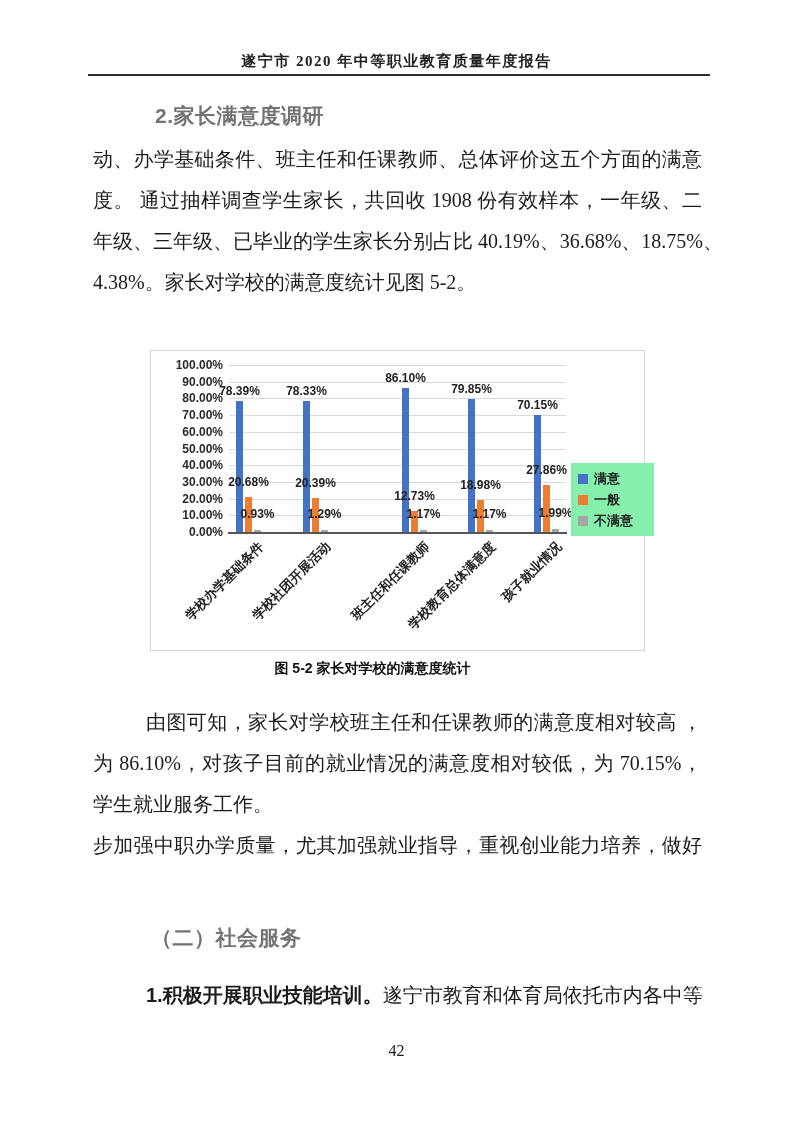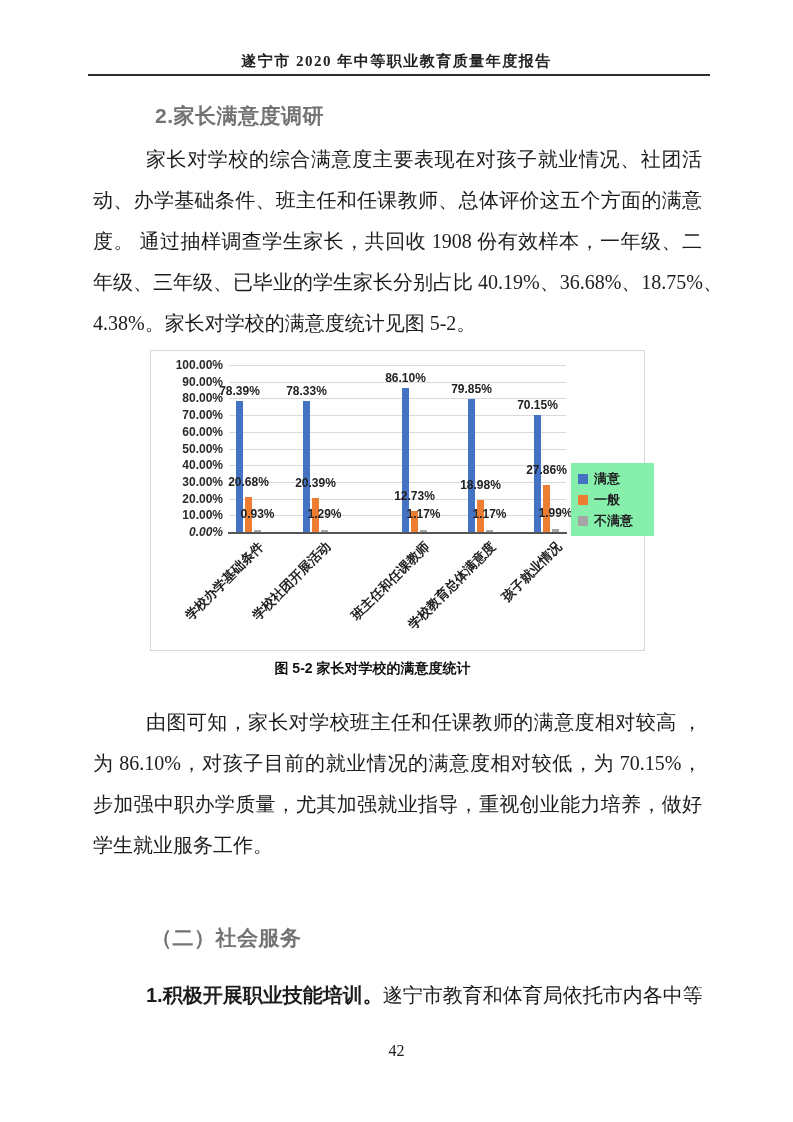--- a/index.html
+++ b/index.html
@@ -85,21 +85,20 @@
 <body>
 
 <div class="page">
 
   <div class="doc-title">遂宁市 2020 年中等职业教育质量年度报告</div>
   <div class="doc-rule"></div>
 
   <div class="h-num h1">2.家长满意度调研</div>
 
   <div class="para p1">
-    <div class="bline indent">家长对学校的综合满意度主要表现在对孩子就业情况、社团活</div>
     <div class="bline">动、办学基础条件、班主任和任课教师、总体评价这五个方面的满意</div>
     <div class="bline">度。 通过抽样调查学生家长，共回收 1908 份有效样本，一年级、二</div>
     <div class="bline">年级、三年级、已毕业的学生家长分别占比 40.19%、36.68%、18.75%、</div>
     <div class="bline last">4.38%。家长对学校的满意度统计见图 5-2。</div>
   </div>
 
   <div class="chart">
     <div id="plot-area">
         <div class="gridline" style="left: 78px; top: 14px; width: 337px;"></div>
         <div class="ytick" style="left: 0px; top: 8px;">100.00%</div>
@@ -114,21 +113,21 @@
         <div class="gridline" style="left: 78px; top: 97.5px; width: 337px;"></div>
         <div class="ytick" style="left: 0px; top: 91.5px;">50.00%</div>
         <div class="gridline" style="left: 78px; top: 114.2px; width: 337px;"></div>
         <div class="ytick" style="left: 0px; top: 108.2px;">40.00%</div>
         <div class="gridline" style="left: 78px; top: 130.9px; width: 337px;"></div>
         <div class="ytick" style="left: 0px; top: 124.9px;">30.00%</div>
         <div class="gridline" style="left: 78px; top: 147.6px; width: 337px;"></div>
         <div class="ytick" style="left: 0px; top: 141.6px;">20.00%</div>
         <div class="gridline" style="left: 78px; top: 164.3px; width: 337px;"></div>
         <div class="ytick" style="left: 0px; top: 158.3px;">10.00%</div>
-        <div class="ytick" style="left: 0px; top: 175px; font-style: italic;">0.00%</div>
+        <div class="ytick" style="left: 0px; top: 175px;">0.00%</div>
         <div class="axisline" style="left: 77px; top: 181px; width: 339px;"></div>
         <div class="bar" style="left: 85px; top: 50px; width: 7px; height: 131px; background: rgb(68, 114, 196);"></div>
         <div class="dlabel" style="left: 88.5px; top: 33px;">78.39%</div>
         <div class="bar" style="left: 152px; top: 50px; width: 7px; height: 131px; background: rgb(68, 114, 196);"></div>
         <div class="dlabel" style="left: 155.5px; top: 33px;">78.33%</div>
         <div class="bar" style="left: 251px; top: 37px; width: 7px; height: 144px; background: rgb(68, 114, 196);"></div>
         <div class="dlabel" style="left: 254.5px; top: 20px;">86.10%</div>
         <div class="bar" style="left: 317px; top: 48px; width: 7px; height: 133px; background: rgb(68, 114, 196);"></div>
         <div class="dlabel" style="left: 320.5px; top: 31px;">79.85%</div>
         <div class="bar" style="left: 383px; top: 64px; width: 7px; height: 117px; background: rgb(68, 114, 196);"></div>
@@ -173,22 +172,22 @@
           <span class="legend-label">不满意</span>
         </div>
       </div>
   </div>
 
   <div class="caption">图 5-2 家长对学校的满意度统计</div>
 
   <div class="para p2">
     <div class="bline indent">由图可知，家长对学校班主任和任课教师的满意度相对较高 ，</div>
     <div class="bline">为 86.10%，对孩子目前的就业情况的满意度相对较低，为 70.15%，</div>
+    <div class="bline last">学生就业服务工作。</div>
     <div class="bline">步加强中职办学质量，尤其加强就业指导，重视创业能力培养，做好</div>
-    <div class="bline last">学生就业服务工作。</div>
   </div>
 
   <div class="h-num h2">（二）社会服务</div>
 
   <div class="para p3">
     <div class="bline indent"><span class="lead-bold">1.积极开展职业技能培训。</span><span>遂宁市教育和体育局依托市内各中等</span></div>
   </div>
 
   <div class="pagenum">42</div>
 

